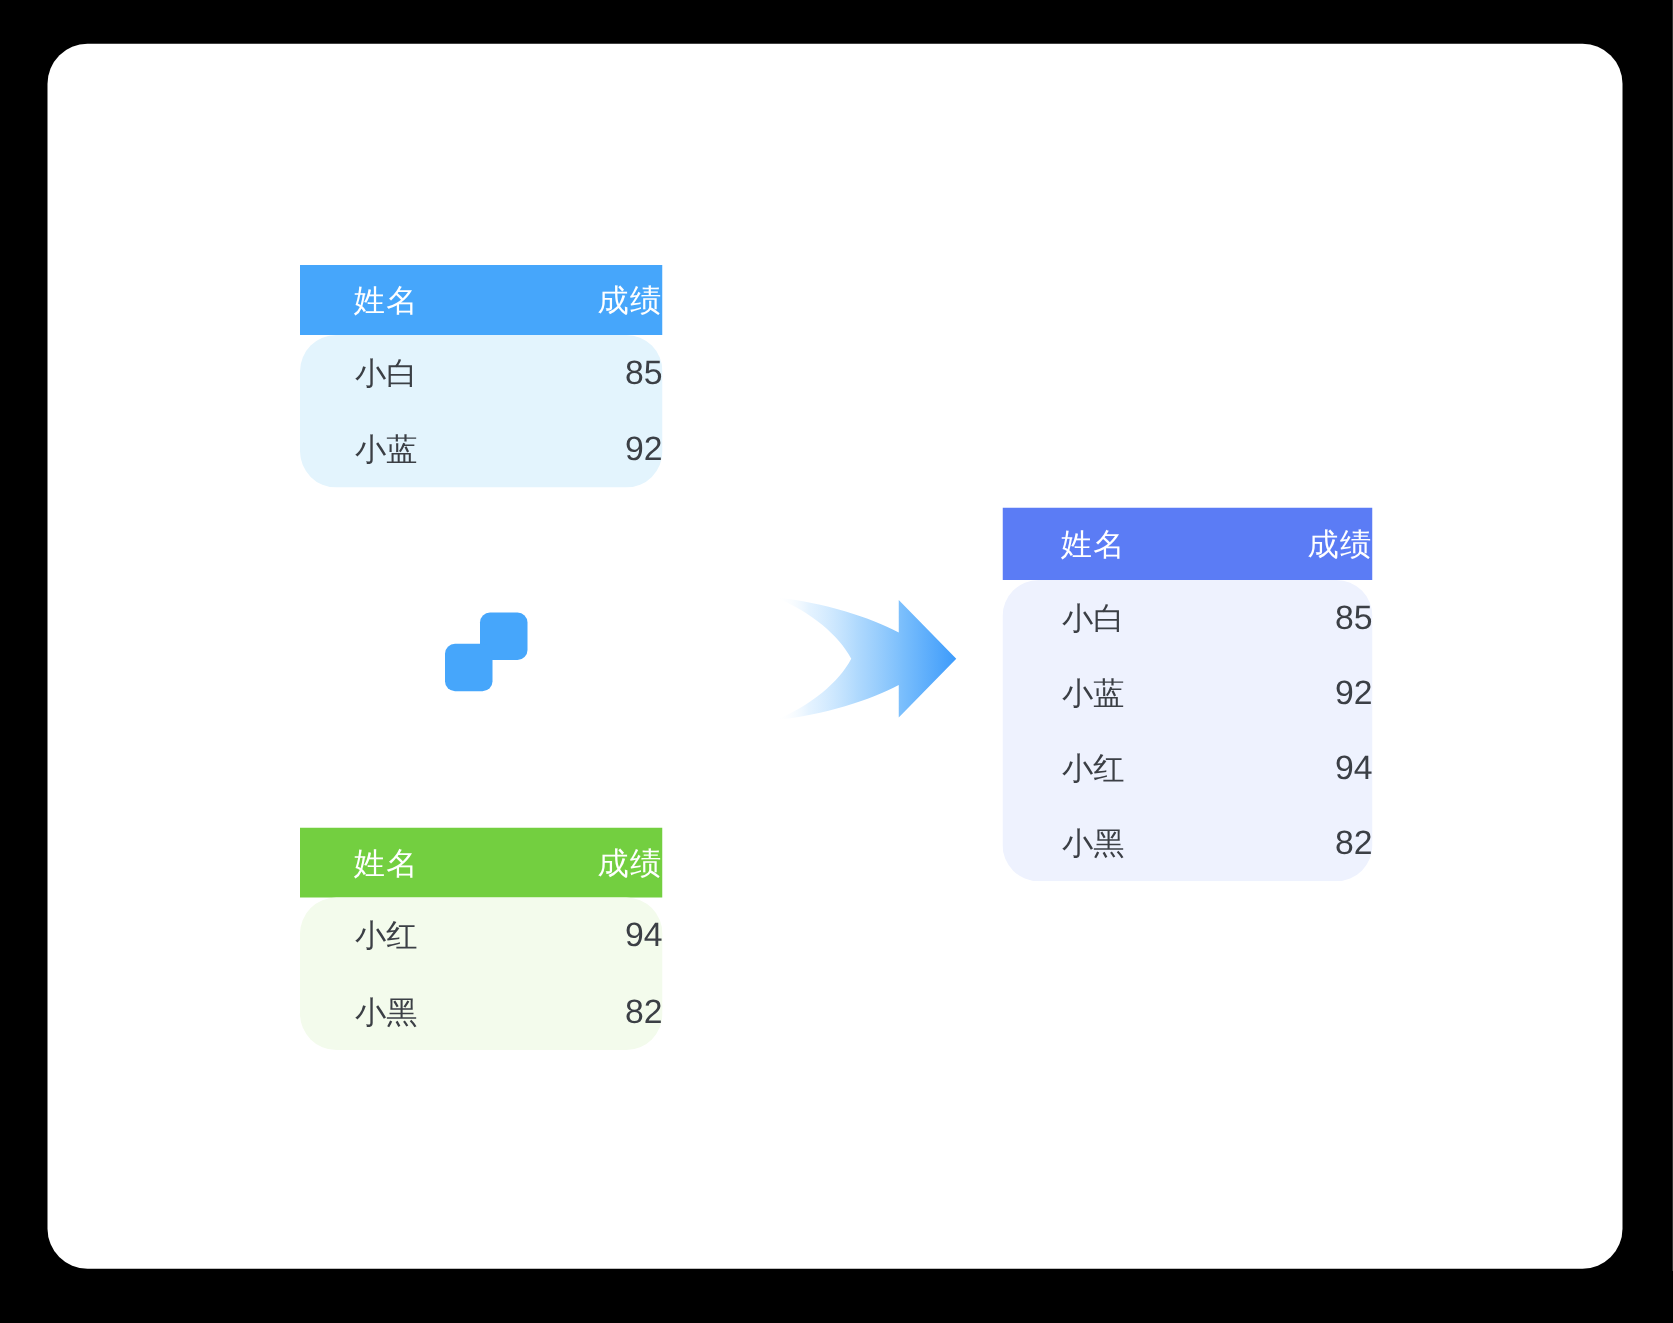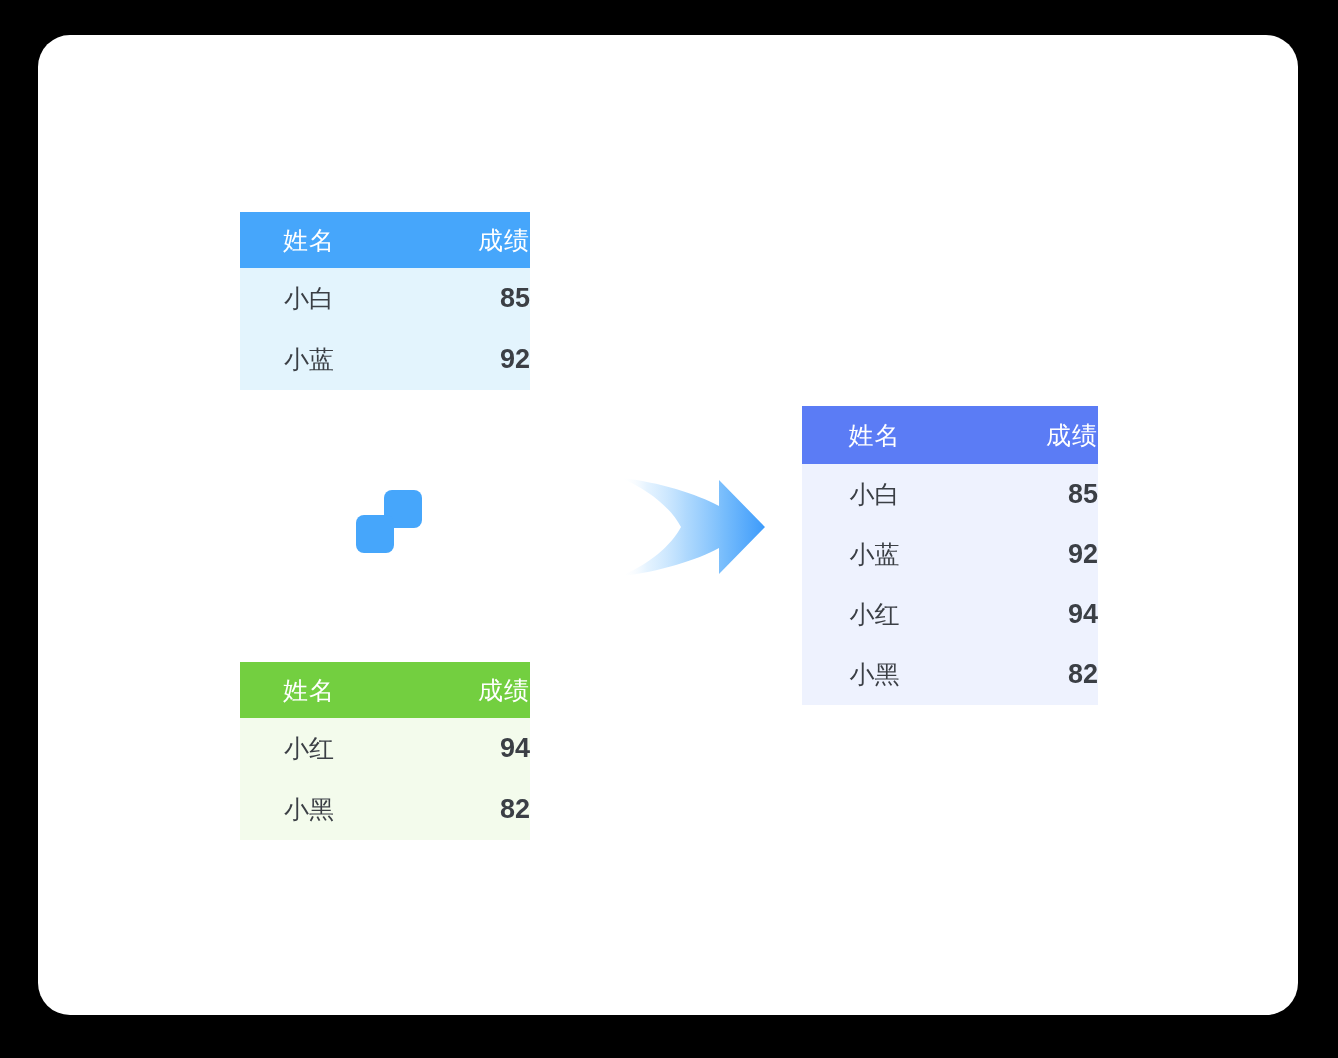--- a/index.html
+++ b/index.html
@@ -35,20 +35,21 @@
     box-sizing: border-box;
     overflow: hidden;
   }
   .tbl .thead {
     display: flex;
     align-items: center;
     box-sizing: border-box;
   }
   .tbl .tbody {
     box-sizing: border-box;
+    border-radius: 29px;
   }
   .tbl .trow {
     display: flex;
     align-items: center;
     box-sizing: border-box;
   }
   .cell-name {
     text-align: center;
   }
   .cell-score {
@@ -61,21 +62,21 @@
     letter-spacing: 1px;
   }
   .tbody .cell-name {
     color: #3b3f45;
     font-size: 25px;
     font-weight: 400;
   }
   .tbody .cell-score {
     color: #3b3f45;
     font-size: 27px;
-    font-weight: 700;
+    font-weight: 400;
   }
 
   
   #table-source-a {
     left: 202px;
     top: 177px;
     width: 290px;
     height: 178px;
   }
   #table-source-a .thead {

